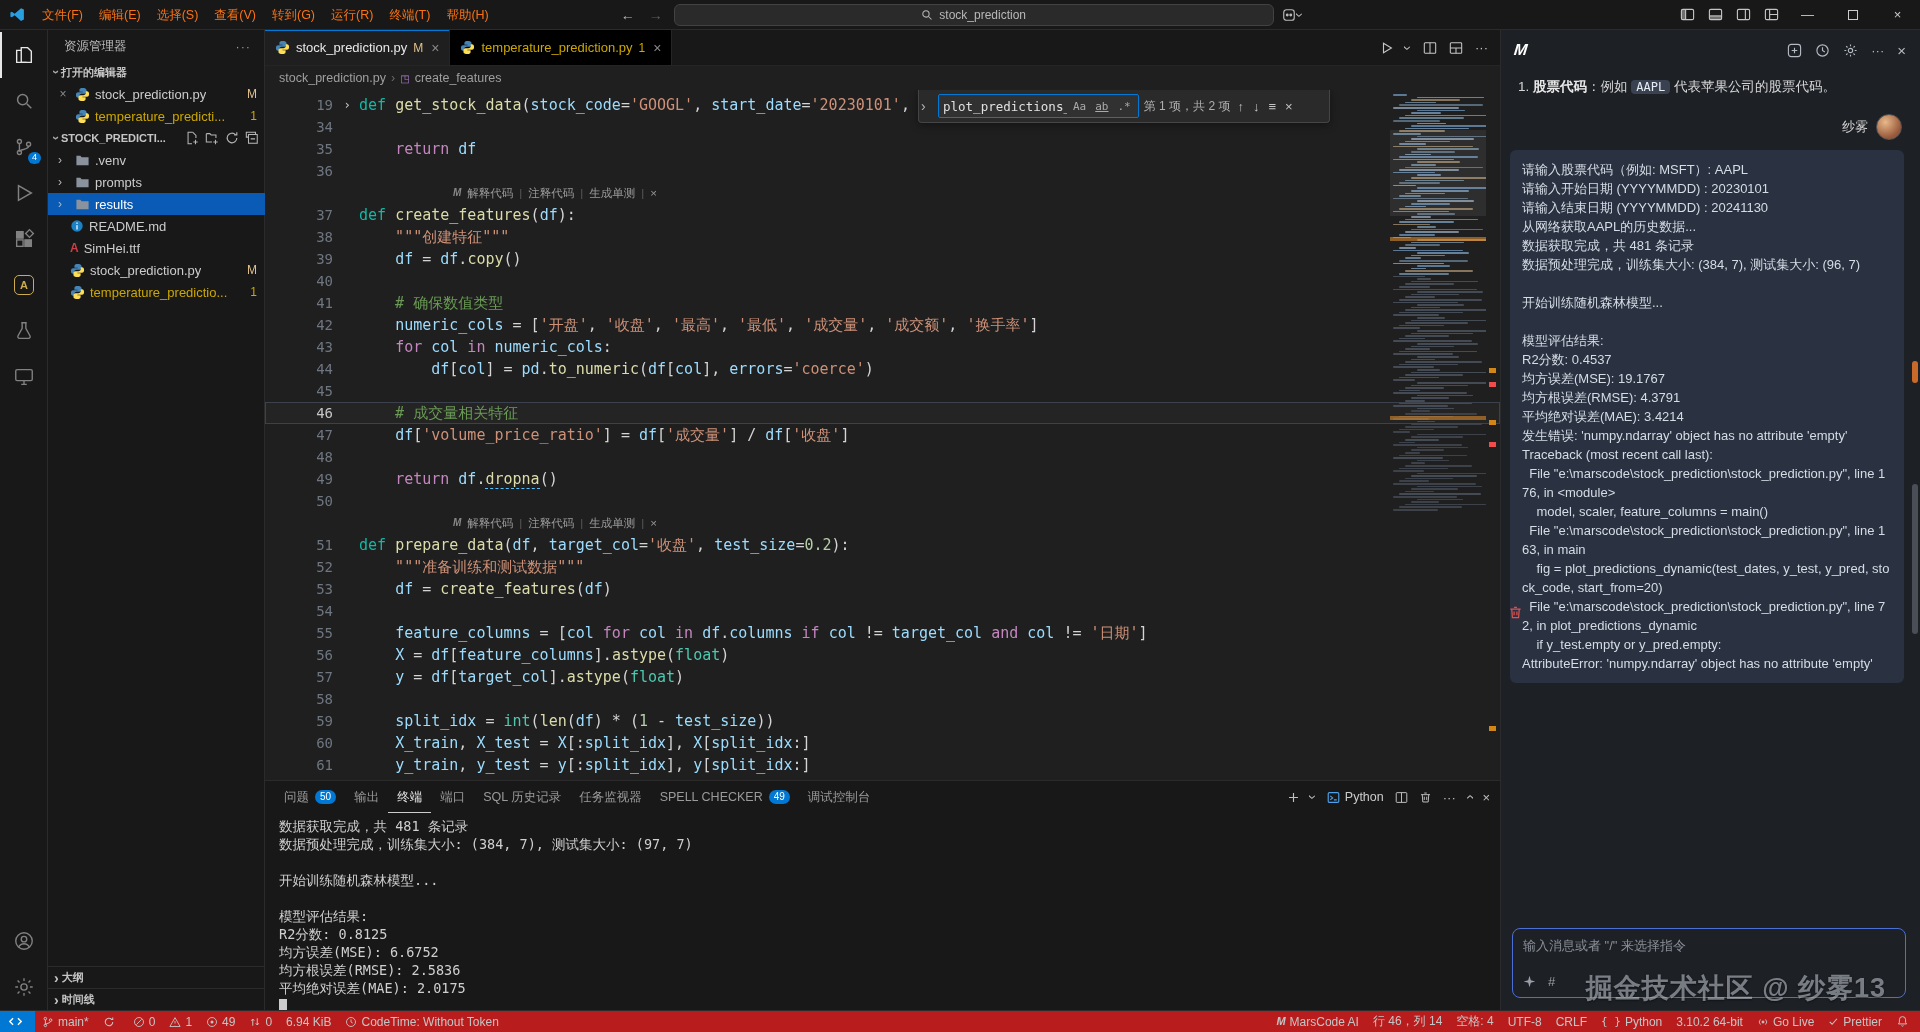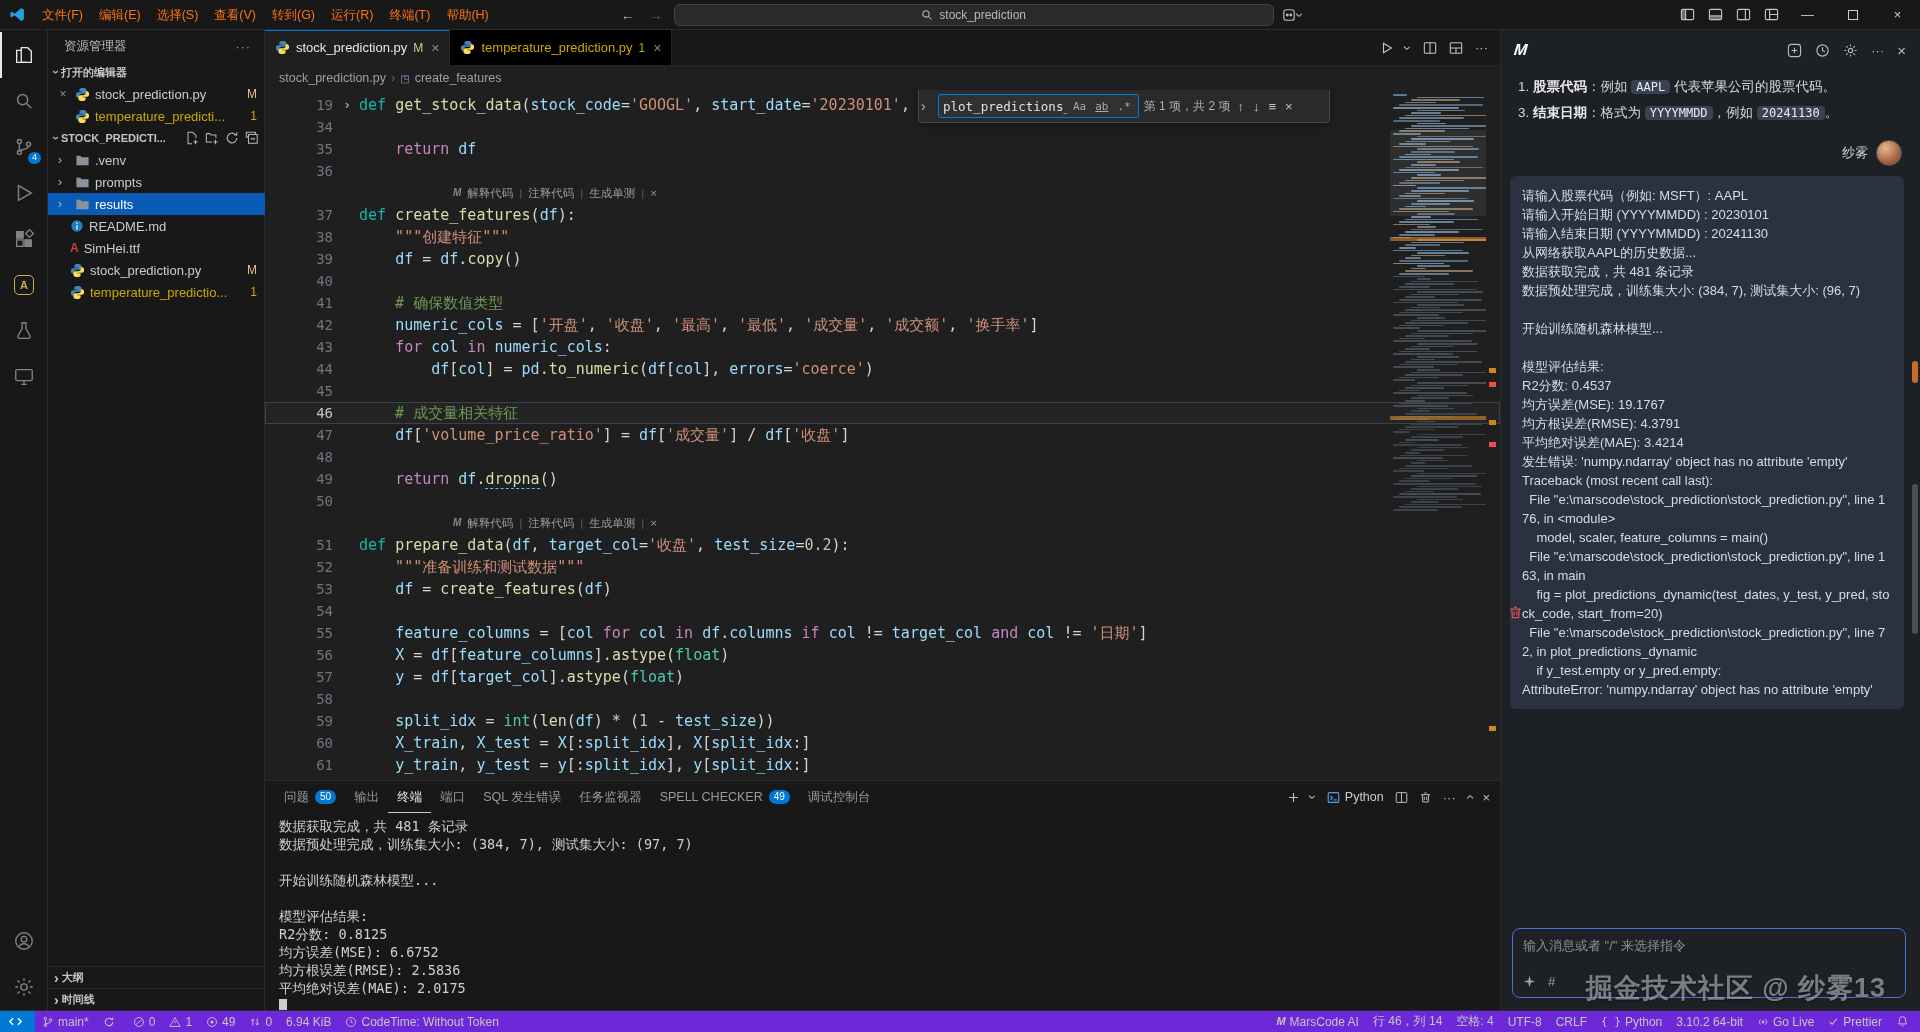--- a/index.html
+++ b/index.html
@@ -132,21 +132,21 @@
 .ai-card{margin:6px 16px 0 10px;background:#2a3140;border-radius:6px;padding:10px 12px;font-size:13px;line-height:19px;color:#d5dce6;white-space:pre-wrap;word-break:break-all}
 .ai-trash{position:absolute;left:8px;top:535px;color:#e05252;z-index:5}
 .ai-input{margin:8px 14px 12px 12px;border:1.5px solid #4c6fd6;border-radius:8px;height:70px;padding:8px 10px;display:flex;flex-direction:column;justify-content:space-between;background:#1d2025}
 .ai-ph{color:#8a8f98;font-size:13px}
 .ai-in-icons{display:flex;gap:12px;color:#9aa0aa;align-items:center;font-size:13px}
 .ai-scroll{position:absolute;right:2px;top:40px;bottom:0;width:6px}
 .ai-thumb{position:absolute;left:0;width:6px;border-radius:3px;background:#4a4f57}
 .ai-mark{position:absolute;left:0;width:6px;border-radius:3px;background:#c96a2b}
 
 
-.statusbar{height:22px;background:#6d28d9;border-top:1px solid #2b2b2b;display:flex;align-items:flex-start;font-size:12px;color:#c5c5c5;position:relative;z-index:40}
+.statusbar{height:22px;background:#b91c1c;border-top:1px solid #2b2b2b;display:flex;align-items:flex-start;font-size:12px;color:#c5c5c5;position:relative;z-index:40}
 .sb-left,.sb-right{display:flex;align-items:center;height:100%}
 .sb-right{margin-left:auto}
 .sb-item{display:flex;align-items:center;gap:4px;padding:0 7px;height:100%;white-space:nowrap}
 .sb-item.remote{background:#0078d4;color:#fff;padding:0 9px}
 .sb-m{font-weight:800;font-style:italic;font-size:11px}
 
 
 .watermark{position:absolute;right:34px;bottom:26px;font-size:27px;font-weight:700;color:rgba(205,212,222,.55);z-index:60;letter-spacing:1px;text-shadow:0 1px 2px rgba(0,0,0,.5)}
 </style>
 </head>
@@ -701,21 +701,21 @@
               <div class="ptab">
                 <span>输出</span>
               </div>
               <div class="ptab active">
                 <span>终端</span>
               </div>
               <div class="ptab">
                 <span>端口</span>
               </div>
               <div class="ptab">
-                <span>SQL 发生错误</span>
+                <span>SQL 历史记录</span>
               </div>
               <div class="ptab">
                 <span>任务监视器</span>
               </div>
               <div class="ptab">
                 <span>SPELL CHECKER</span>
                 <span class="ptab-badge">49</span>
               </div>
               <div class="ptab">
                 <span>调试控制台</span>
@@ -777,21 +777,20 @@
                 <path d="M8 1.5v2M8 12.5v2M1.5 8h2M12.5 8h2M3.4 3.4l1.4 1.4M11.2 11.2l1.4 1.4M12.6 3.4l-1.4 1.4M4.8 11.2l-1.4 1.4"></path>
               </svg>
             </span>
      <span>···</span>
      <span style="font-size:15px">×</span>
     </span>
    </div>
    <div class="ai-body">
     <div class="ai-intro" id="ai-intro">
             <p><span>1. </span><span class="ai-b">股票代码</span><span>：例如 </span><span class="ai-c">AAPL</span><span> 代表苹果公司的股票代码。</span></p>
-            <p><span>3. </span><span class="ai-b">结束日期</span><span>：格式为 </span><span class="ai-c">YYYYMMDD</span><span>，例如 </span><span class="ai-c">20241130</span><span>。</span></p>
           </div>
     <div class="ai-userrow">
      <span>纱雾</span>
      <span class="avatar"></span>
     </div>
     <div class="ai-card" id="ai-card">请输入股票代码（例如: MSFT）: AAPL
 请输入开始日期 (YYYYMMDD) : 20230101
 请输入结束日期 (YYYYMMDD) : 20241130
 从网络获取AAPL的历史数据...
 数据获取完成，共 481 条记录

